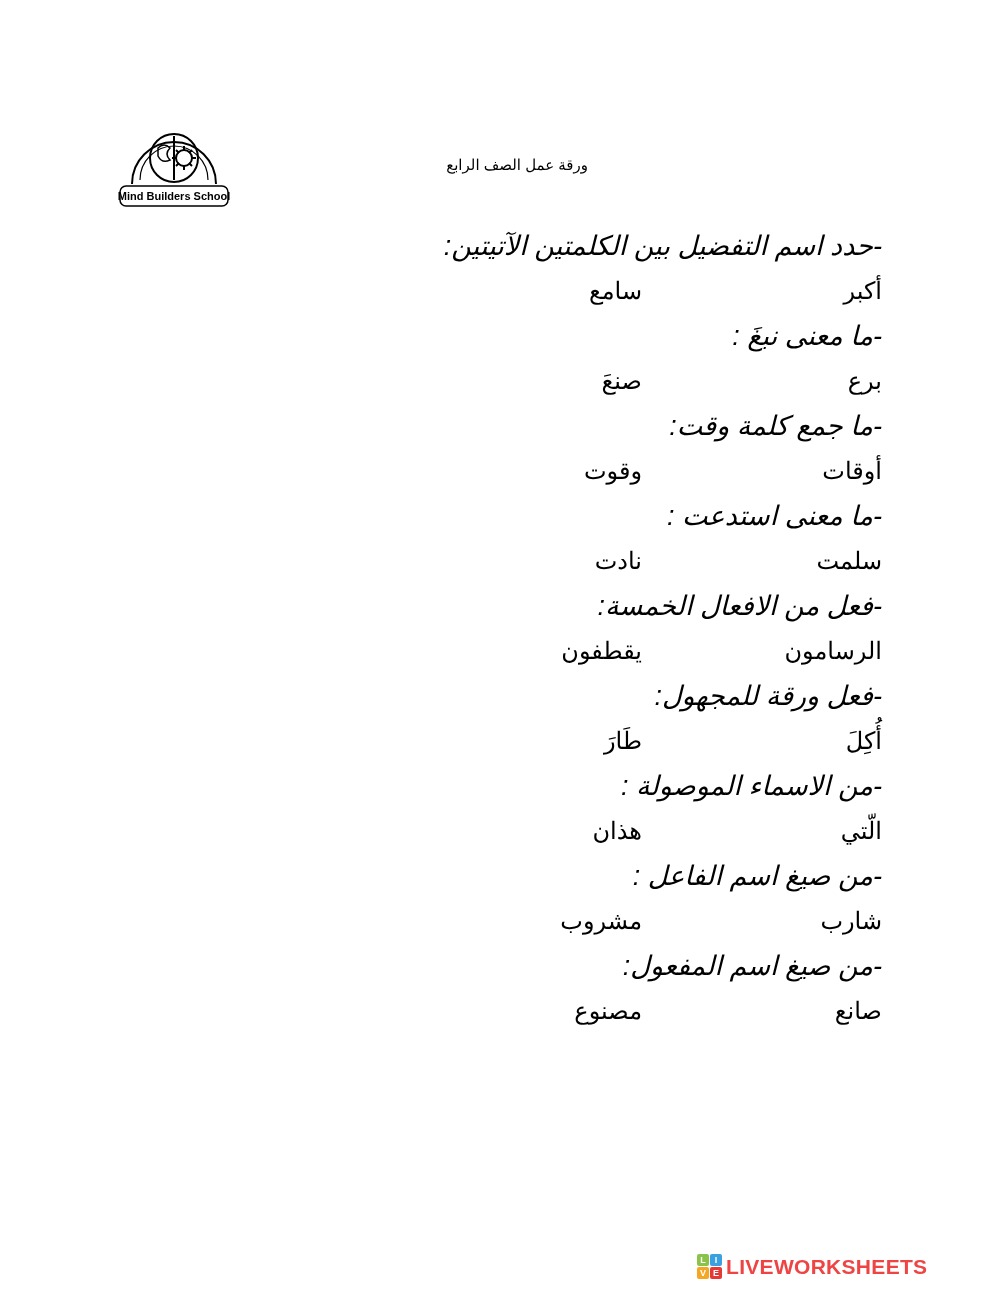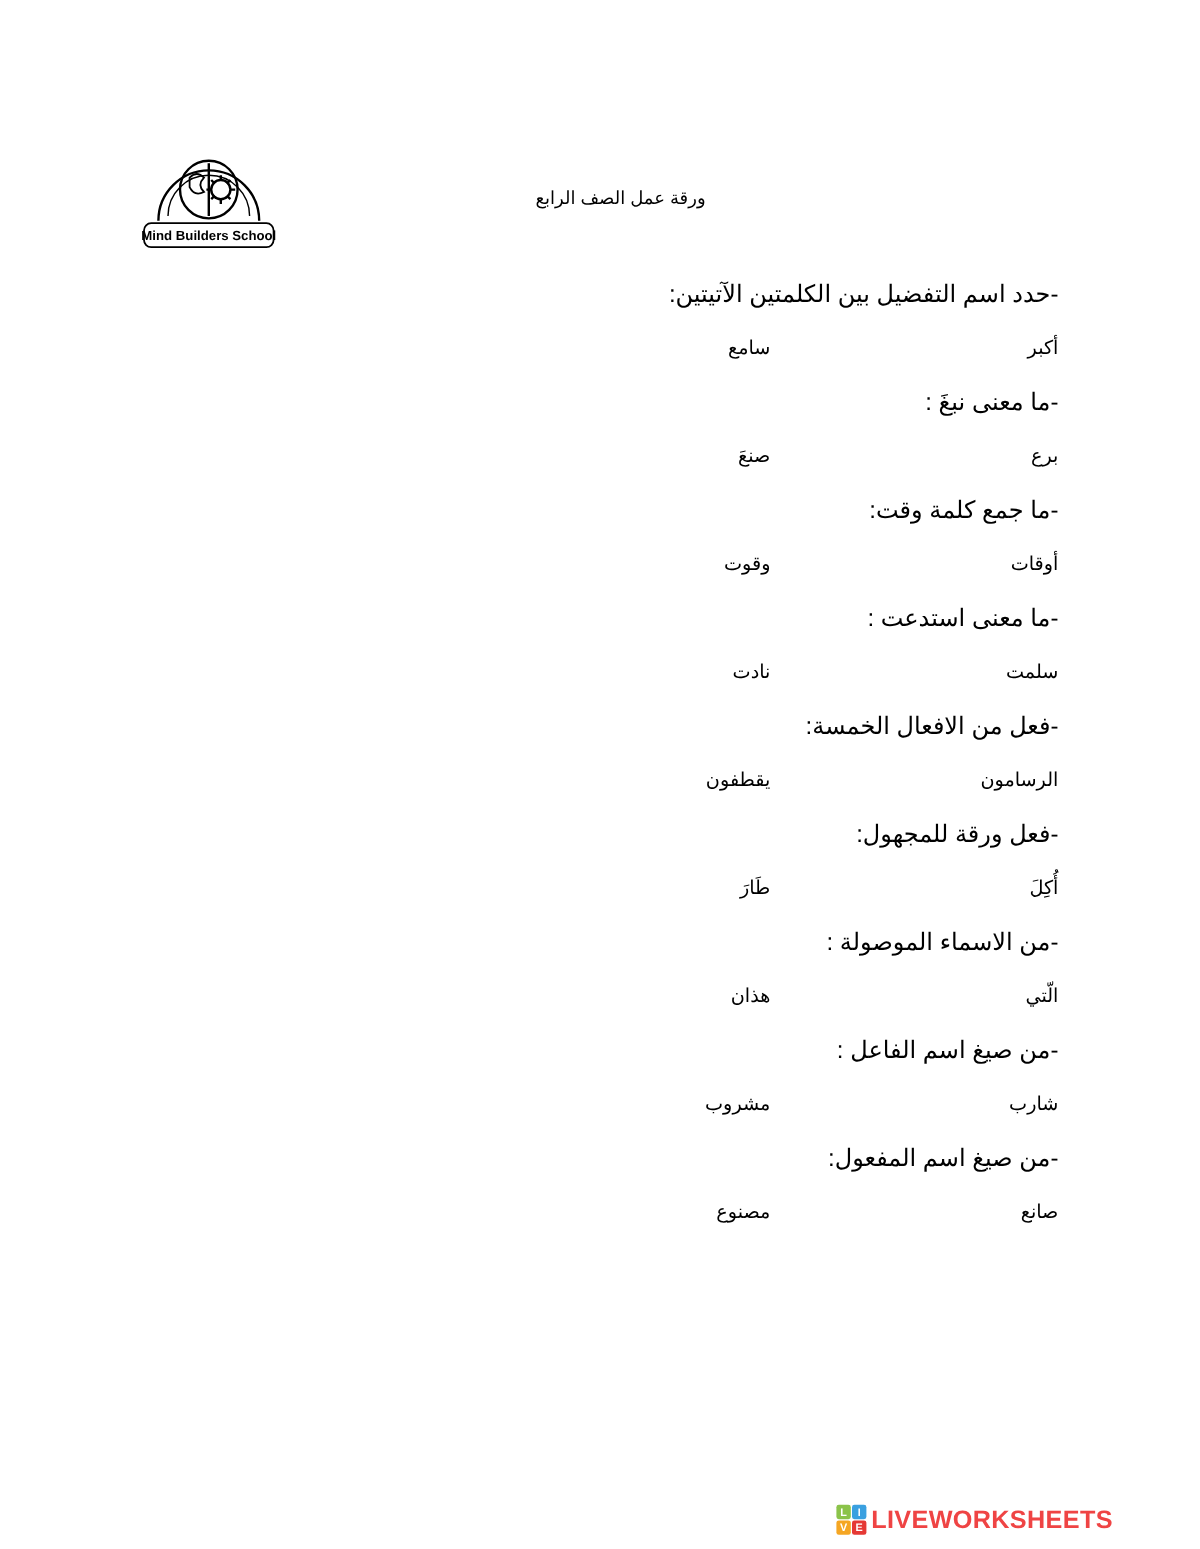--- a/index.html
+++ b/index.html
@@ -1,22 +1,22 @@
 <!DOCTYPE html>
 <html><head>
   <meta charset="utf-8">
   <style>
     html, body { margin: 0; padding: 0; background: #ffffff; }
     body { width: 1000px; height: 1291px; position: relative; overflow: hidden; font-family: "Liberation Sans", sans-serif; color: #000; }
     .logo { position: absolute; left: 118px; top: 114px; width: 112px; height: 94px; }
     .title { position: absolute; right: 412px; top: 156px; font-size: 15px; direction: rtl; white-space: nowrap; }
     .qlist { position: absolute; right: 118px; top: 228px; width: 500px; direction: rtl; }
     .q { height: 90px; position: relative; }
-    .prompt { position: absolute; right: 0; top: 0; font-size: 20px; white-space: nowrap; line-height: 36px; }
-    .opt { position: absolute; top: 45px; font-size: 16px; white-space: nowrap; line-height: 36px; }
+    .prompt { position: absolute; right: 0; top: 0; font-size: 27px; white-space: nowrap; line-height: 36px; font-style: italic; }
+    .opt { position: absolute; top: 45px; font-size: 24px; white-space: nowrap; line-height: 36px; }
     .opt1 { right: 0; text-align: right; }
     .opt2 { right: 240px; }
     .footer { position: absolute; left: 697px; top: 1254px; display: flex; align-items: center; gap: 4px; }
     .live-grid { display: grid; grid-template-columns: 12px 12px; grid-template-rows: 12px 12px; gap: 1px; }
     .live-grid span { font-size: 9px; font-weight: bold; color: #fff; display: flex; align-items: center; justify-content: center; border-radius: 2px; }
     .brand { font-size: 21px; font-weight: bold; color: #ef4444; letter-spacing: 0.3px; }
   </style>
 </head>
 <body>
 

